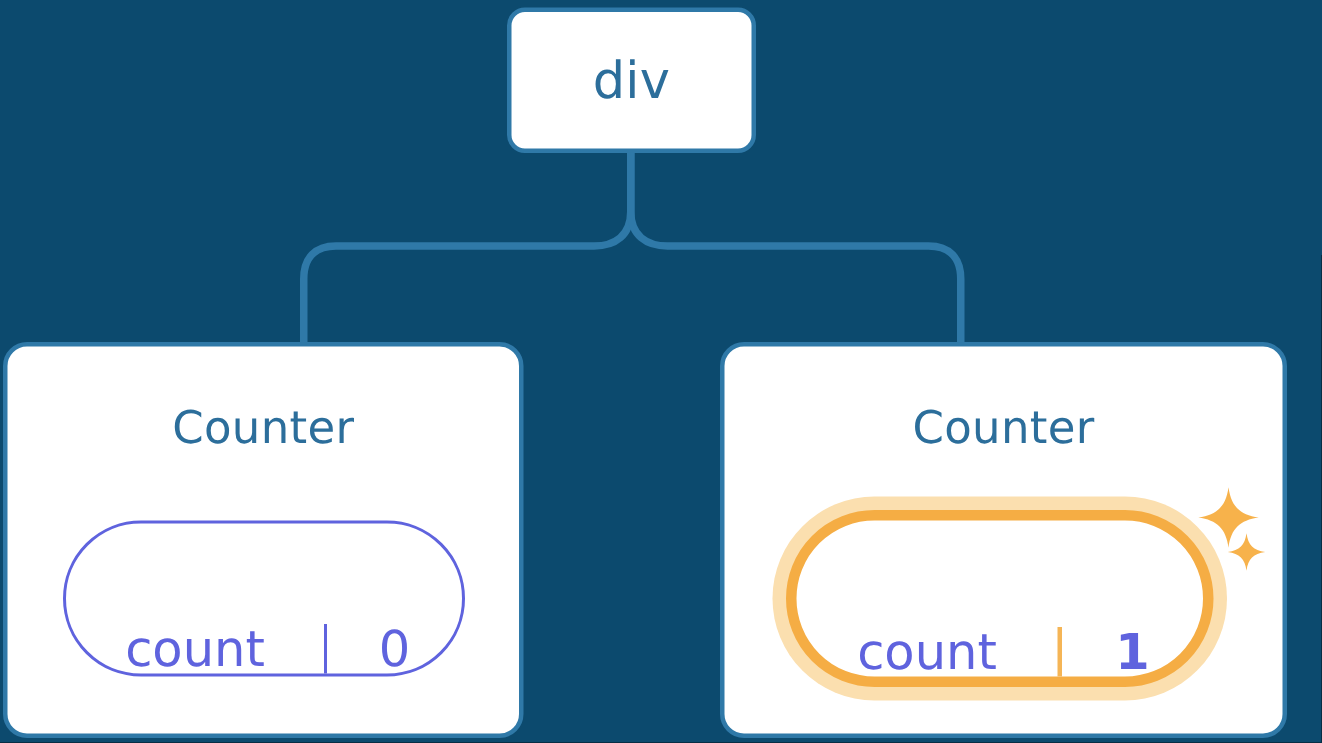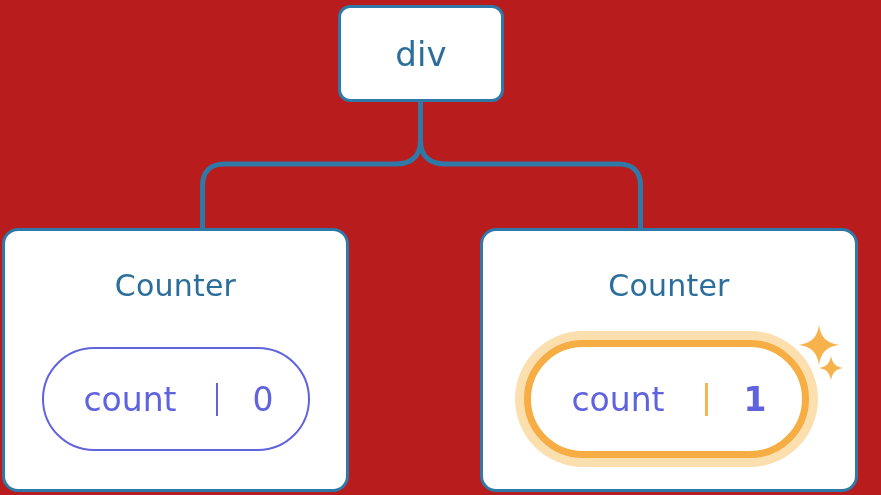--- a/index.html
+++ b/index.html
@@ -12,21 +12,21 @@
     width: 881px;
     height: 495px;
     overflow: hidden;
     font-family: "DejaVu Sans", "Liberation Sans", sans-serif;
     -webkit-font-smoothing: antialiased;
   }
   #stage {
     position: relative;
     width: 881px;
     height: 495px;
-    background: #b91c1c;
+    background: #0c4a6e;
   }
 
   
   #connectors {
     position: absolute;
     left: 0;
     top: 0;
     width: 881px;
     height: 495px;
     pointer-events: none;
@@ -77,21 +77,21 @@
     justify-content: center;
   }
   .pill-wrap-left  { left: 42px;  top: 347px; width: 268px; height: 104px; }
   .pill-wrap-right { left: 524px; top: 340px; width: 285px; height: 118px; }
 
   .pill {
     box-sizing: border-box;
     width: 100%;
     height: 100%;
     display: flex;
-    align-items: center;
+    align-items: flex-end;
     border-radius: 999px;
     background: #ffffff;
   }
   .pill-plain {
     border: 2px solid #5f63de;
   }
   .pill-highlight {
     border: 7px solid #f5ad44;
     box-shadow: 0 0 0 9px #fbdfaf;
   }

